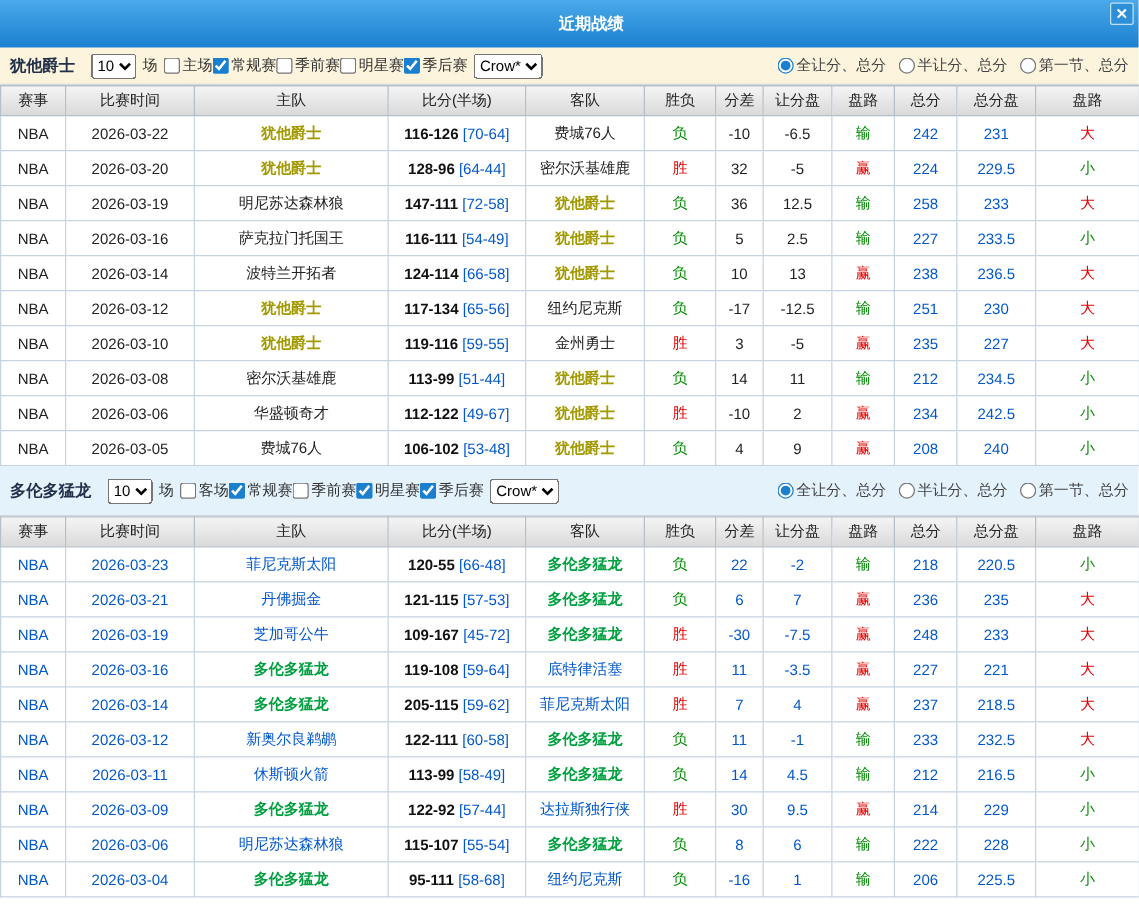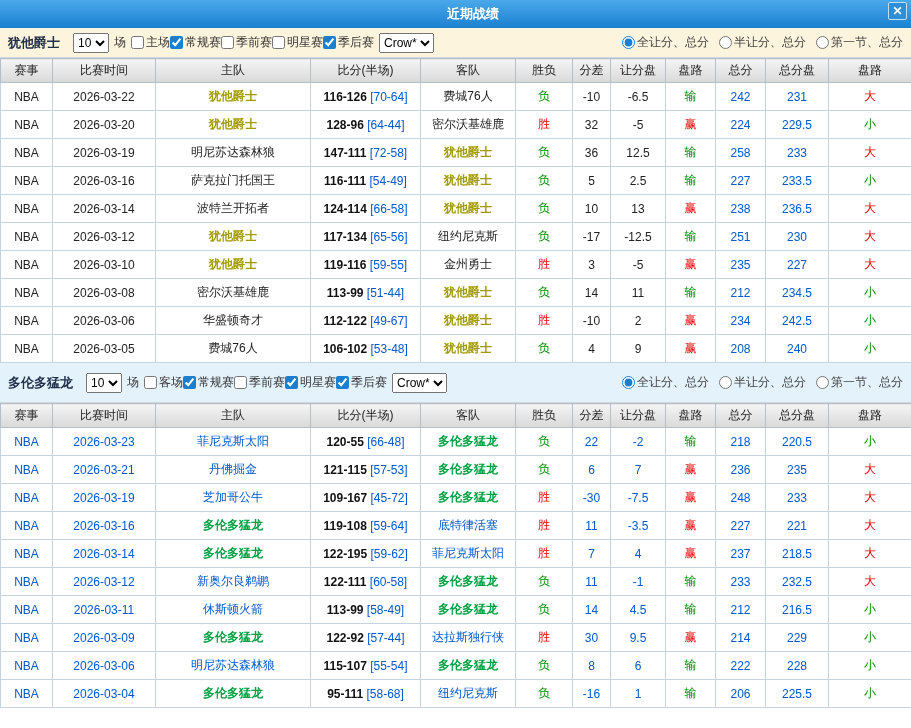--- a/index.html
+++ b/index.html
@@ -1,19 +1,19 @@
 <!DOCTYPE html>
 <html><head>
 <meta charset="utf-8">
 <style>
   * { box-sizing: border-box; margin: 0; padding: 0; }
   html,body { width: 911px; height: 728px; overflow: hidden; background: #fff;
     font-family: "Liberation Sans", "DejaVu Sans", sans-serif; font-size: 12px; color:#222; }
 
-  .titlebar { height: 28px; background: linear-gradient(#4aa9ea, #1b80d0);
+  .titlebar { height: 38px; background: linear-gradient(#4aa9ea, #1b80d0);
     display:flex; align-items:center; justify-content:center; position:relative;
     color:#fff; font-weight:bold; font-size:13px;padding-left:35px; }
   .close-btn { position:absolute; right:4px; top:2px; width:19px; height:18px;
     background:#2d8fd8; border:1px solid #bfe0f5; color:#fff; font-weight:bold;
     font-size:12px; line-height:14px; cursor:pointer; border-radius:2px; }
 
   .controls { display:flex; align-items:center; gap:5px; padding:0 8px;
     border-bottom:1px solid #d0d8e0; color:#333; }
   .section.cream .controls { background:#fcf4dc; height:30px; }
   .section.blue  .controls { background:#e4f2fc; height:40px; }
@@ -347,21 +347,21 @@
               <td>-3.5</td>
               <td class="red">赢</td>
               <td class="blue">227</td>
               <td class="blue">221</td>
               <td class="red">大</td>
             </tr>
             <tr>
               <td>NBA</td>
               <td>2026-03-14</td>
               <td class="self" style="color: rgb(0, 160, 64);">多伦多猛龙</td>
-              <td><b>122-195</b><span class="half"> [59-62]</span></td>
+              <td><b>205-115</b><span class="half"> [59-62]</span></td>
               <td>菲尼克斯太阳</td>
               <td class="red">胜</td>
               <td>7</td>
               <td>4</td>
               <td class="red">赢</td>
               <td class="blue">237</td>
               <td class="blue">218.5</td>
               <td class="red">大</td>
             </tr>
             <tr>

